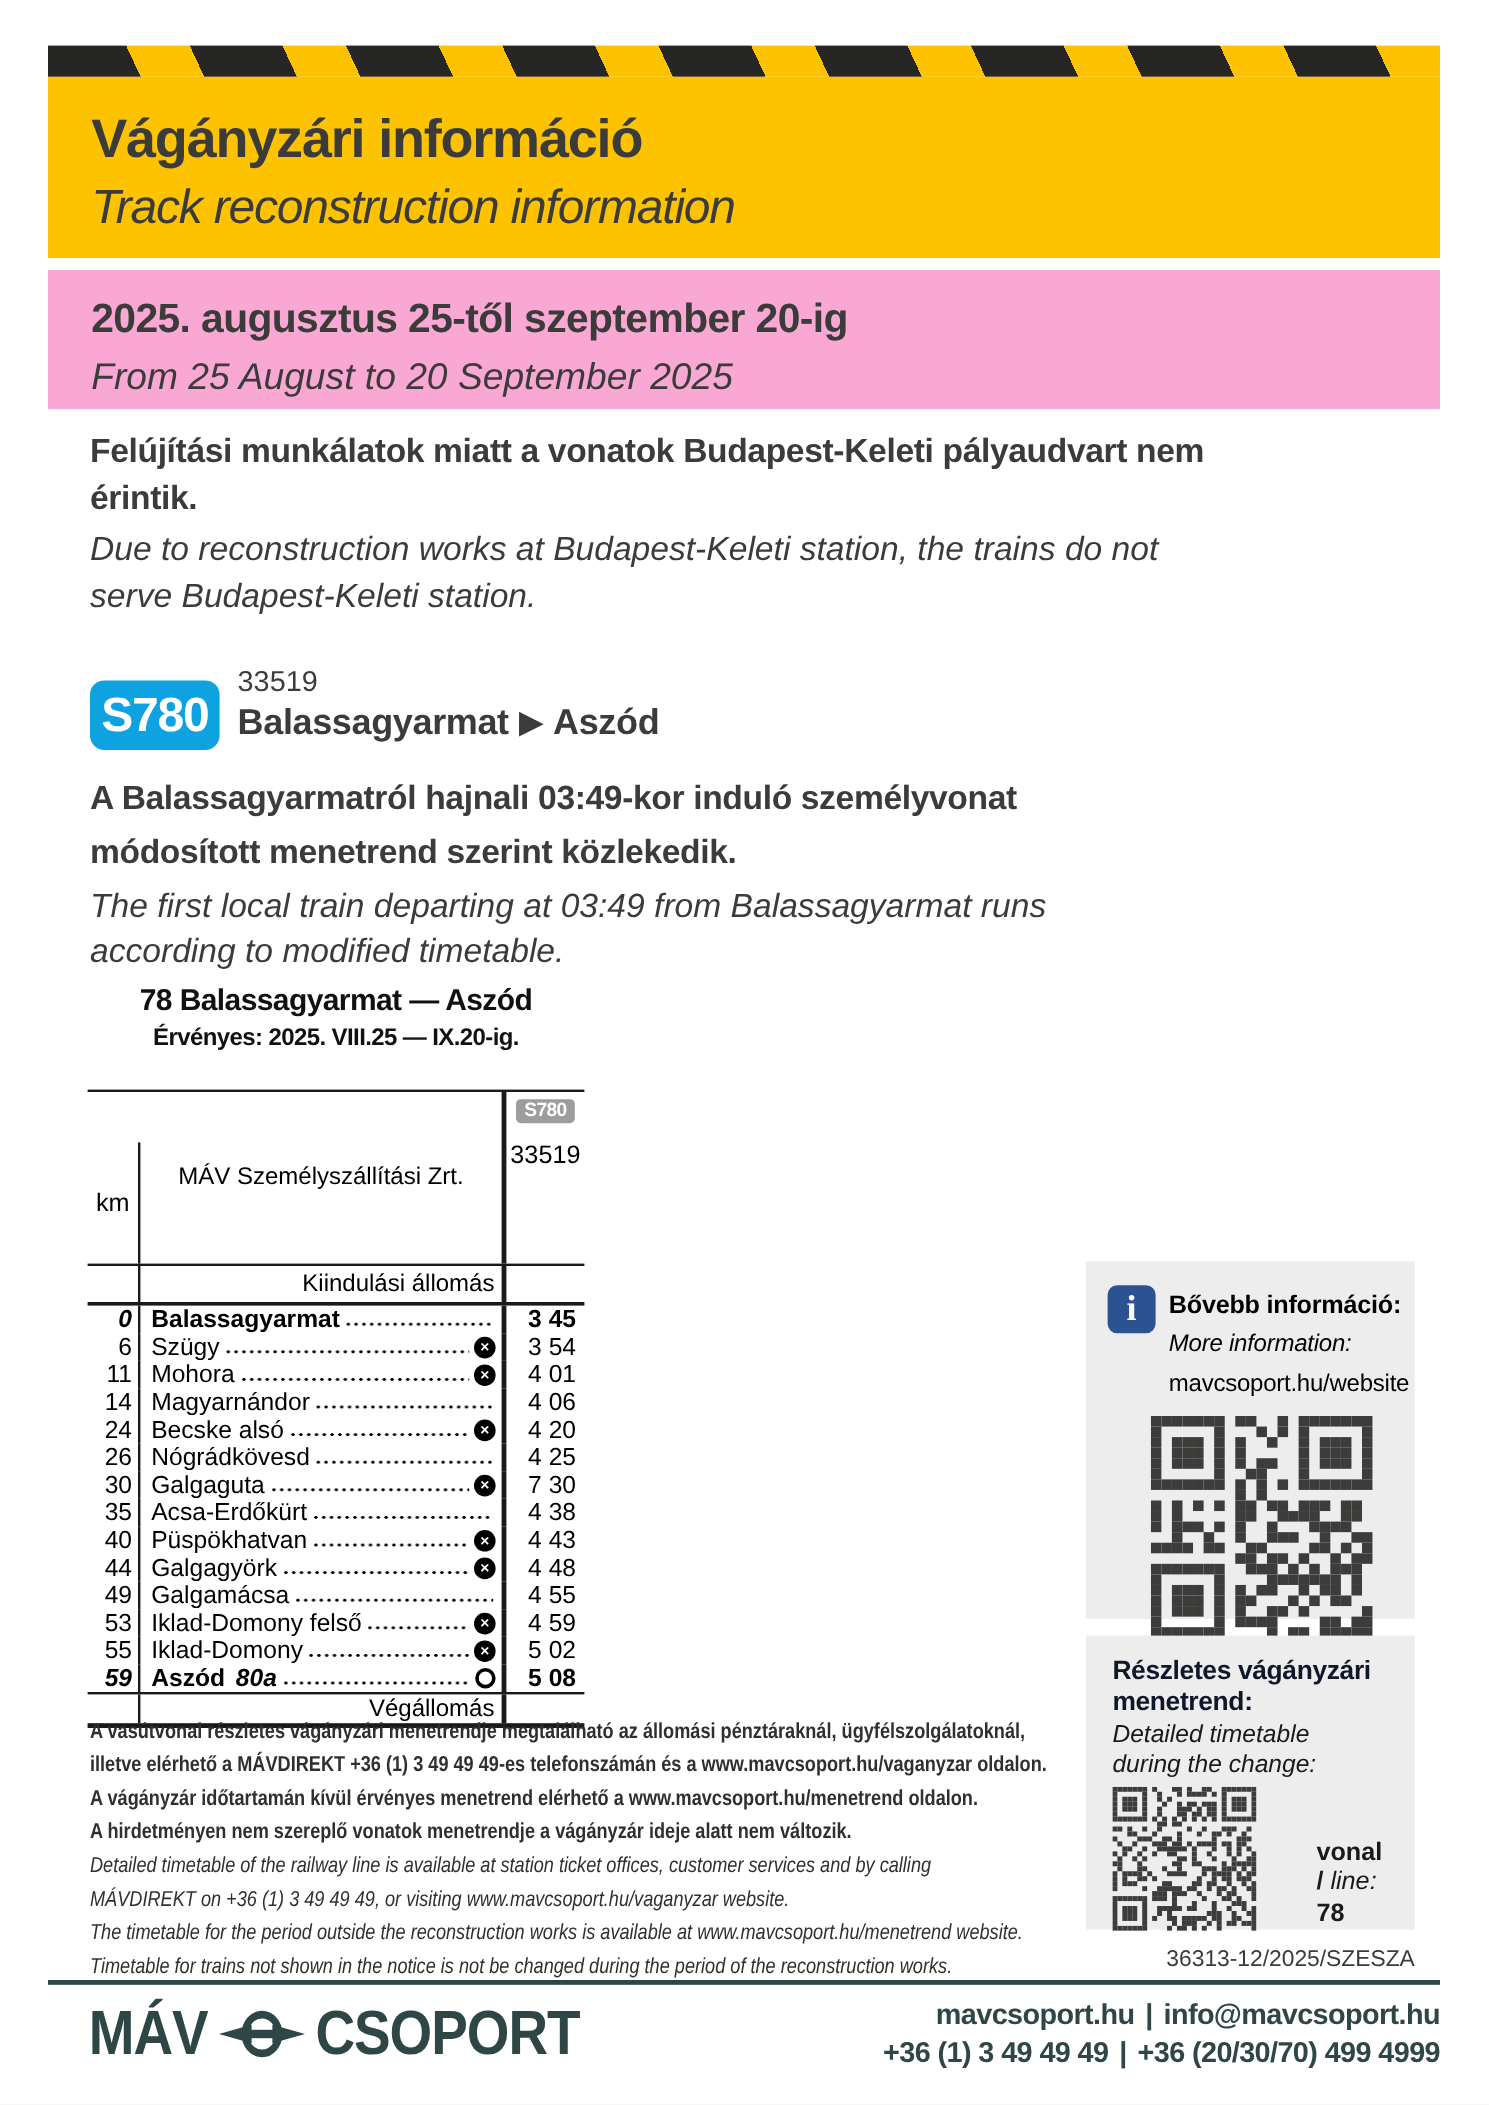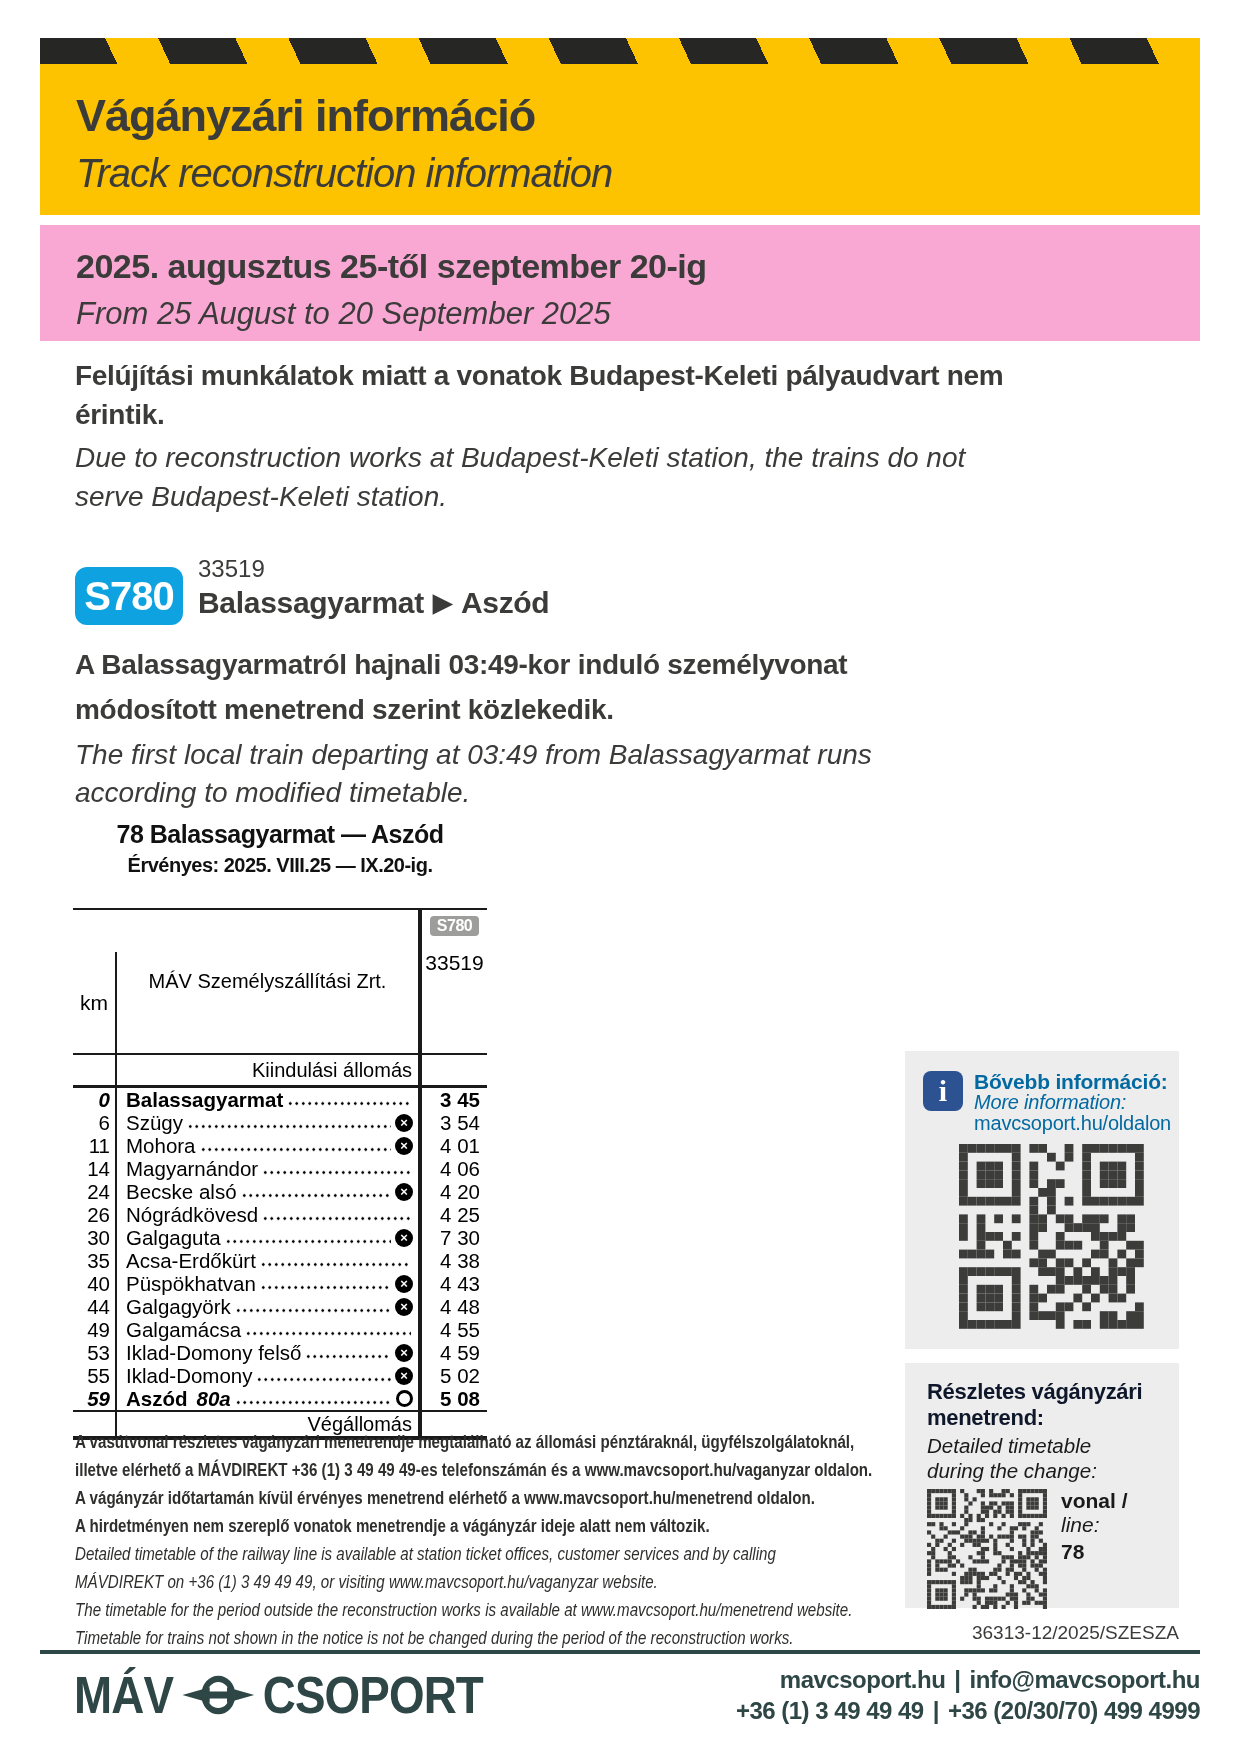--- a/index.html
+++ b/index.html
@@ -74,28 +74,28 @@
   .trow.bold .t-name,.trow.bold .t-time{font-weight:bold;}
   .trow.bold .t-km{font-weight:bold;font-style:italic;}
 
   
   .sidebox{position:absolute;left:905px;width:274px;background:#EDEDEE;box-sizing:border-box;}
   .box1{top:1051px;height:298px;padding:20px 16px 0 18px;}
   .box1-head{display:flex;}
   .infoicon{flex:none;width:40px;height:40px;background:#2D5291;border-radius:8px;color:#fff;
             display:flex;align-items:center;justify-content:center;font-size:30px;font-weight:bold;
             font-family:"Liberation Serif",serif;}
-  .box1-text{margin-left:11px;line-height:21px;font-size:20px;color:#0369a1;letter-spacing:-0.2px;}
+  .box1-text{margin-left:11px;line-height:33px;font-size:20px;color:#000000;letter-spacing:-0.2px;}
   .bt-hu{font-weight:bold;font-size:21px;}
   .bt-en{font-style:italic;}
   .qr1{margin:10px 0 0 36px;width:185px;height:185px;}
   .box2{top:1363px;height:245px;padding:16px 18px 0 22px;}
   .box2-hu{font-size:22px;font-weight:bold;line-height:26px;color:#0f172a;letter-spacing:-0.3px;}
   .box2-en{font-size:20.5px;font-style:italic;line-height:25px;margin-top:2px;color:#1a1a1a;width:205px;}
-  .box2-row{display:flex;margin-top:6px;}
+  .box2-row{display:flex;margin-top:6px;align-items:flex-end;gap:36px;}
   .qr2{width:120px;height:120px;flex:none;}
   .line-info{margin-left:14px;font-size:21px;color:#1a1a1a;padding-bottom:2px;}
   .ll-b{font-weight:bold;}
   .ll-i{font-style:italic;}
   .line-no{font-weight:bold;margin-top:3px;}
   .docnum{position:absolute;top:1622px;left:905px;width:274px;text-align:right;font-size:19px;color:#3B3B3A;}
 
   
   .fineprint{position:absolute;left:75px;top:1428px;transform:scaleX(0.84);transform-origin:left top;
              white-space:nowrap;color:#2f2f2e;}
@@ -299,21 +299,21 @@
       <div class="c-time"></div>
     </div>
   </div>
 
   <div class="sidebox box1">
     <div class="box1-head">
       <div class="infoicon">i</div>
       <div class="box1-text">
         <div class="bt-hu">Bővebb információ:</div>
         <div class="bt-en">More information:</div>
-        <div class="bt-url">mavcsoport.hu/oldalon</div>
+        <div class="bt-url">mavcsoport.hu/website</div>
       </div>
     </div>
     <div class="qr1"><svg width="184.80" height="184.80" viewBox="0 0 184.80 184.80" fill="#3C3C3B" xmlns="http://www.w3.org/2000/svg">
           <rect x="0.00" y="0.00" width="8.8" height="8.8"></rect>
           <rect x="8.80" y="0.00" width="8.8" height="8.8"></rect>
           <rect x="17.60" y="0.00" width="8.8" height="8.8"></rect>
           <rect x="26.40" y="0.00" width="8.8" height="8.8"></rect>
           <rect x="35.20" y="0.00" width="8.8" height="8.8"></rect>
           <rect x="44.00" y="0.00" width="8.8" height="8.8"></rect>
           <rect x="52.80" y="0.00" width="8.8" height="8.8"></rect>

